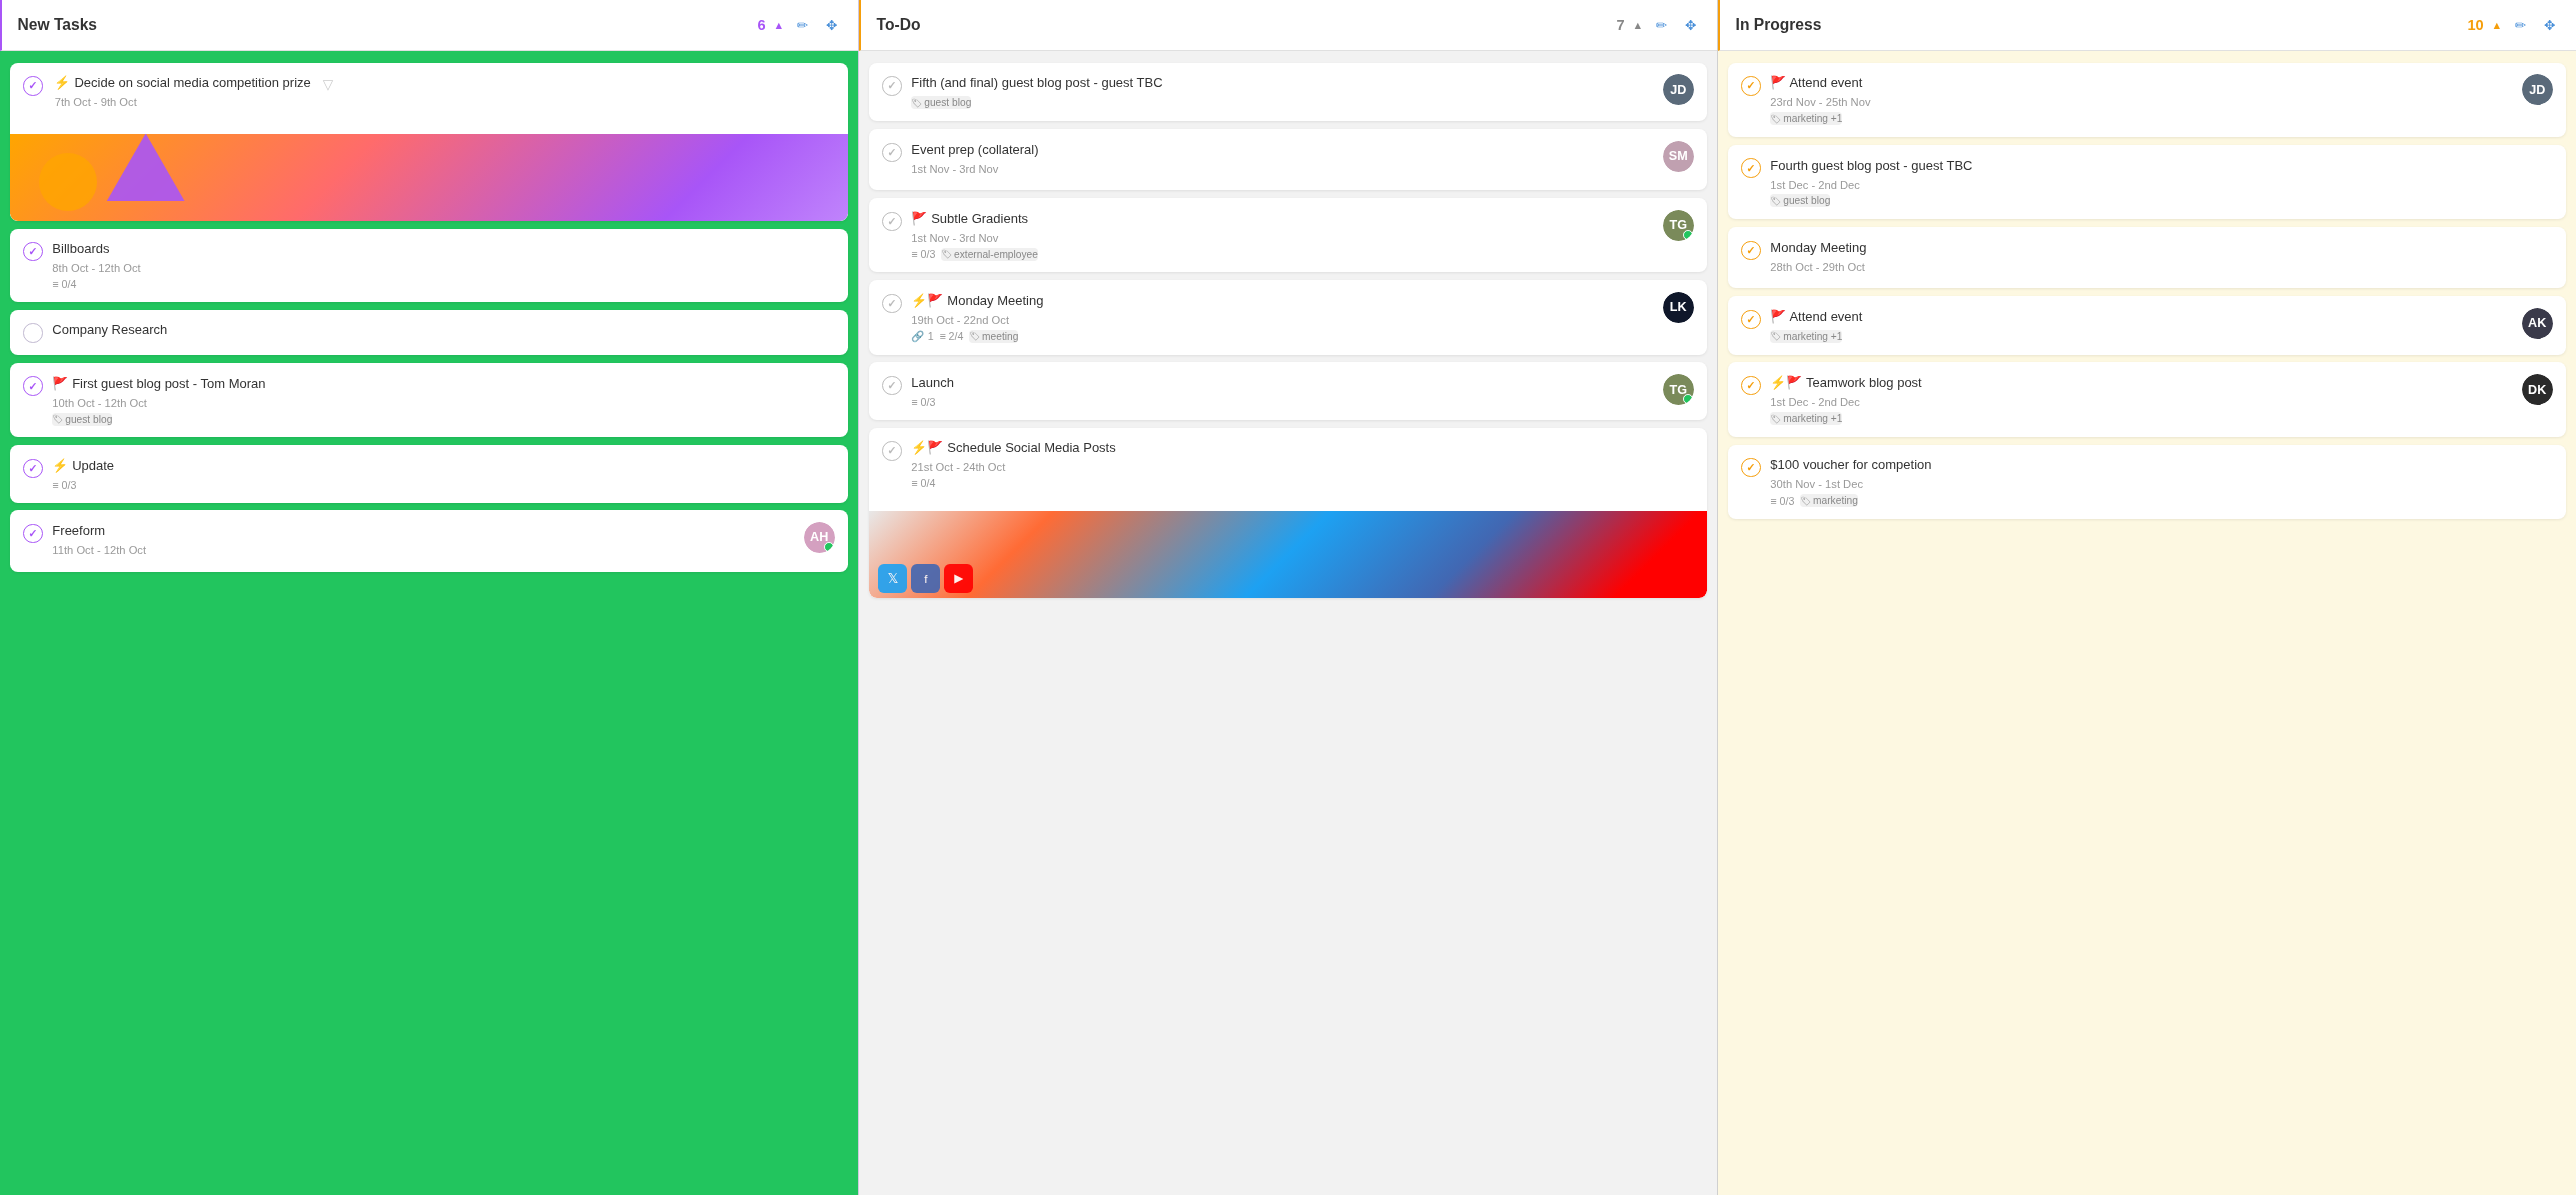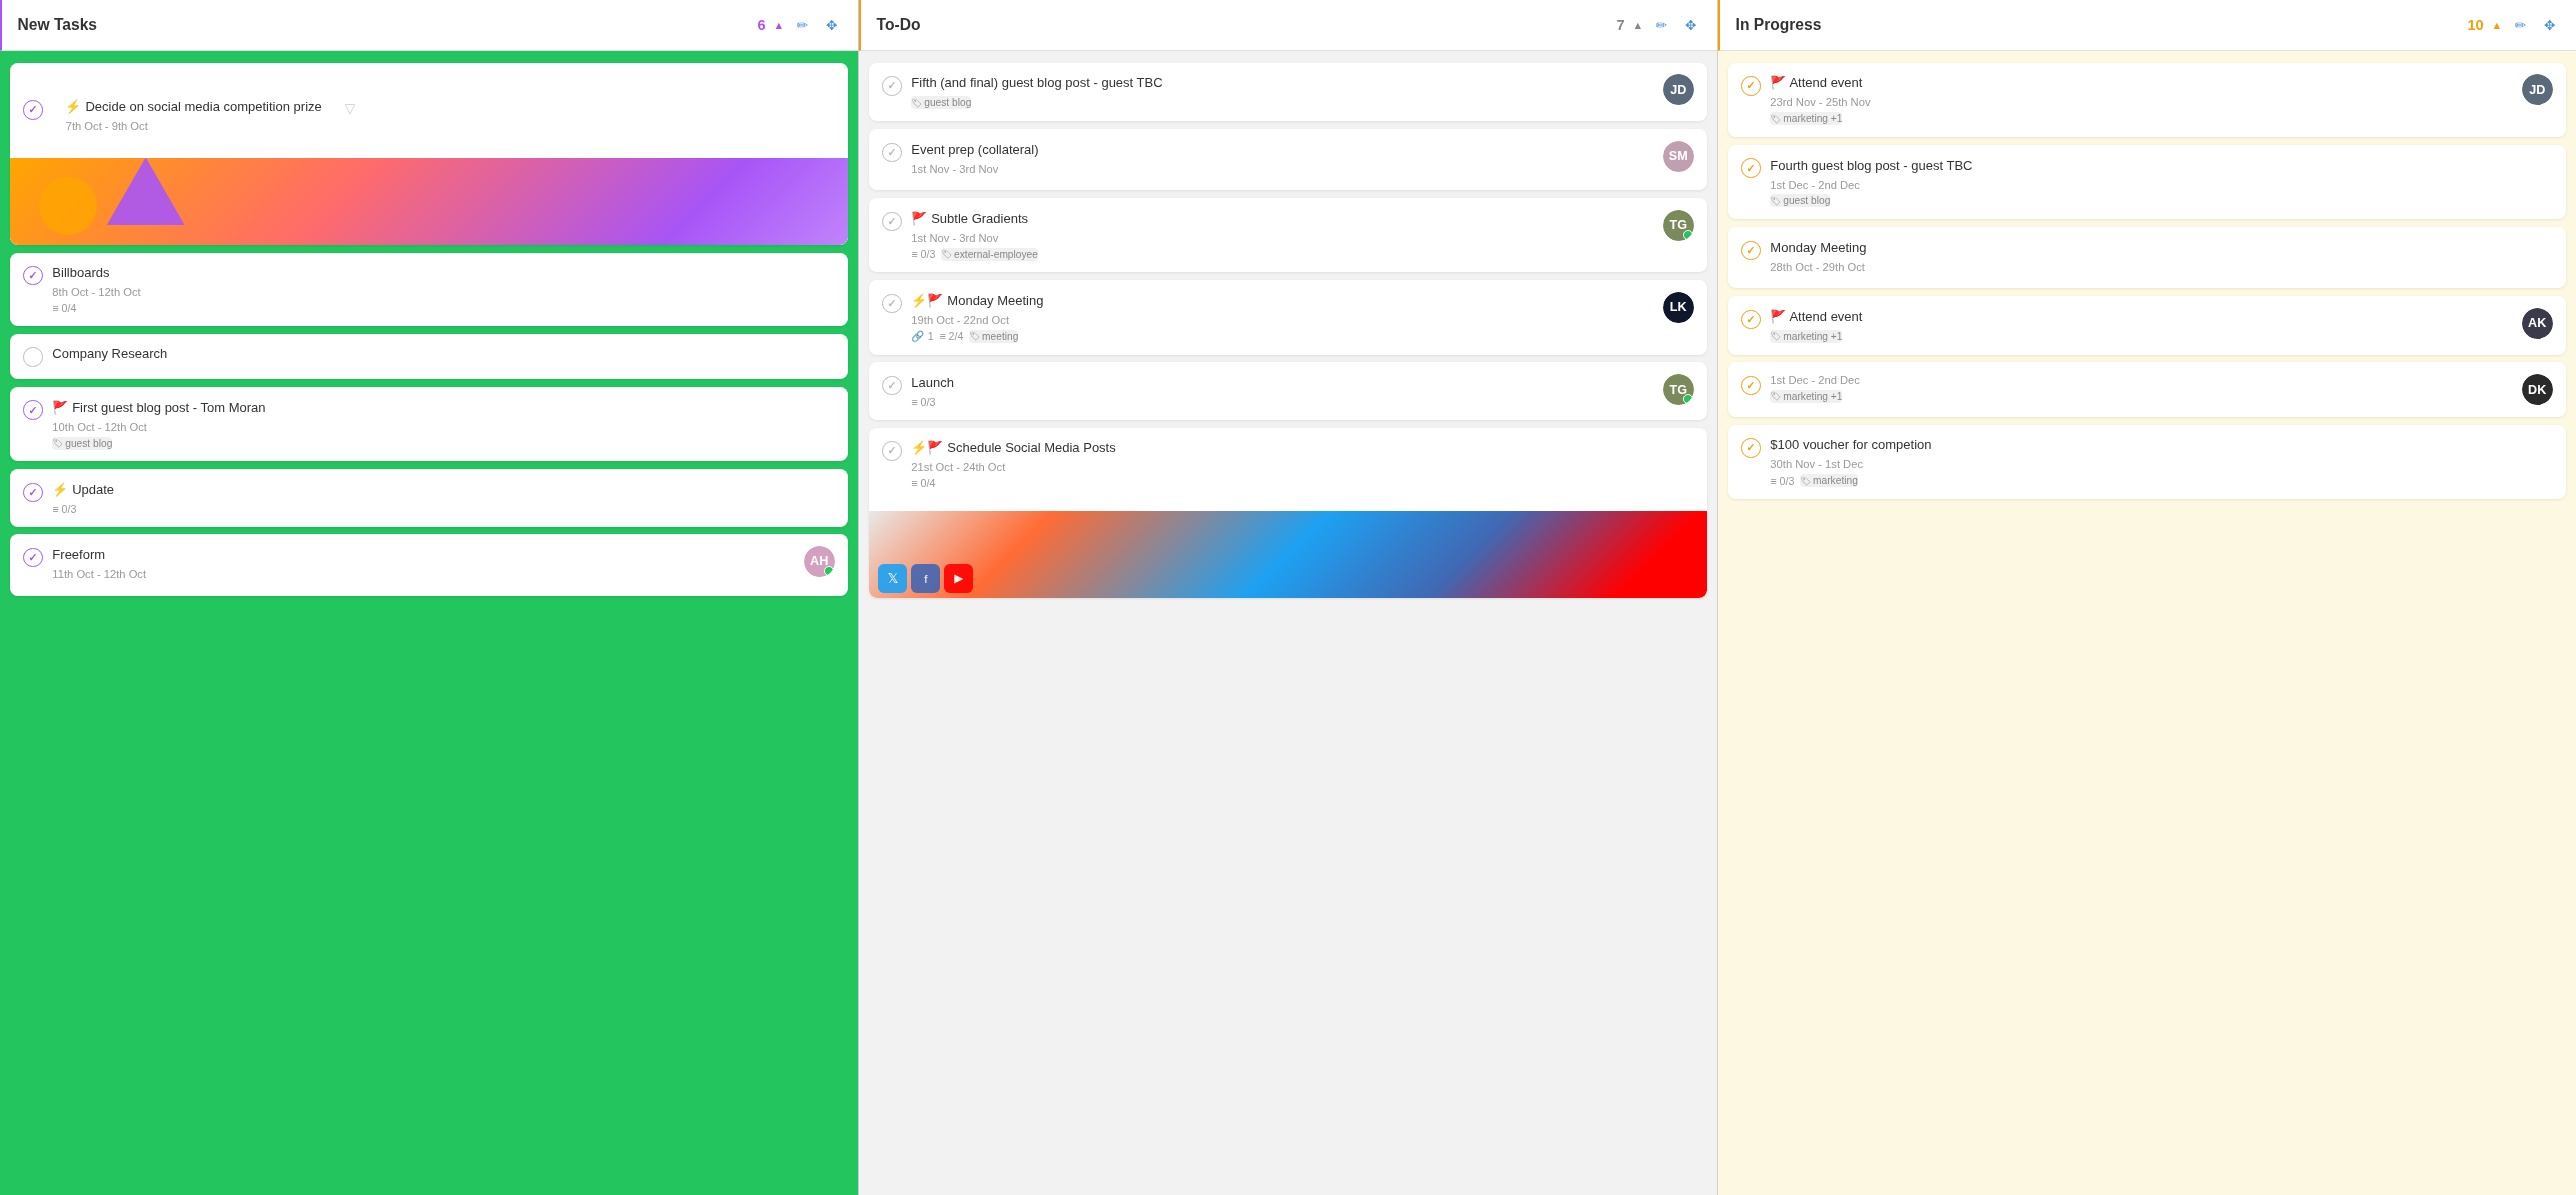--- a/index.html
+++ b/index.html
@@ -250,21 +250,21 @@
     <div class="column-header">
       <div class="column-title">New Tasks</div>
       <span class="column-count" style="color:#a855f7">6</span>
       <span style="color:#a855f7; font-size:10.7px;">▲</span>
       <span class="header-icon pencil">✏</span>
       <span class="header-icon move">✥</span>
     </div>
     <div class="column-body">
 
       <div class="card full-card-with-image">
-        <div class="card-inner" style="display:flex; gap:23px; align-items:flex-start; padding:11.7px 13.6px;margin-top:24px;">
+        <div class="card-inner" style="display:flex; gap:12px; align-items:flex-start; padding:11.7px 13.6px;">
           <div class="card-check checked"></div>
           <div class="card-body">
             <div class="card-title"><span style="color:#e53e3e;">⚡</span> Decide on social media competition prize</div>
             <div class="card-date">7th Oct - 9th Oct</div>
           </div>
           <span style="color:#ccc; font-size:13.6px; margin-top:1.9px;">▽</span>
         </div>
         <div class="image-preview-social" style="margin:0 0 0 0; height:87px; border-radius:0 0 7.8px 7.8px;">
           <span class="image-chevron"></span>
         </div>
@@ -478,20 +478,21 @@
         </div>
         <div class="avatar">
           <div class="avatar-circle" style="background:#3a3a4a;">AK</div>
         </div>
       </div>
 
 
       <div class="card">
         <div class="card-check checked" style="border-color:#f59e0b;"></div>
         <div class="card-body">
+          <div class="card-title"><span style="color:#e53e3e;">⚡</span><span style="color:#f59e0b;">🚩</span> Teamwork blog post</div>
           <div class="card-date">1st Dec - 2nd Dec</div>
           <div class="card-meta">
             <span class="tag">marketing +1</span>
           </div>
         </div>
         <div class="avatar">
           <div class="avatar-circle" style="background:#2a2a2a;">DK</div>
         </div>
       </div>
 

